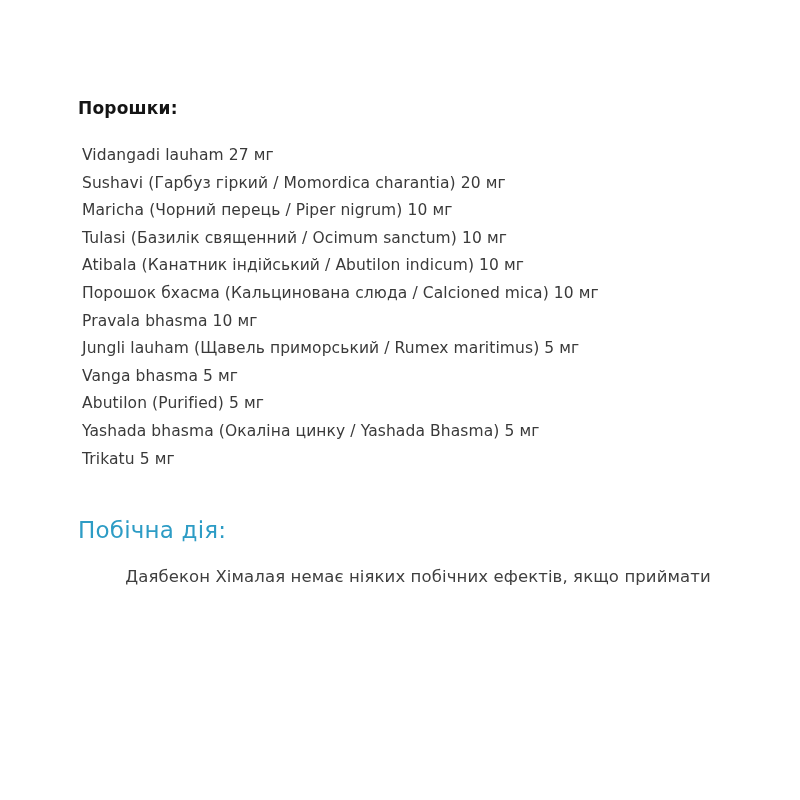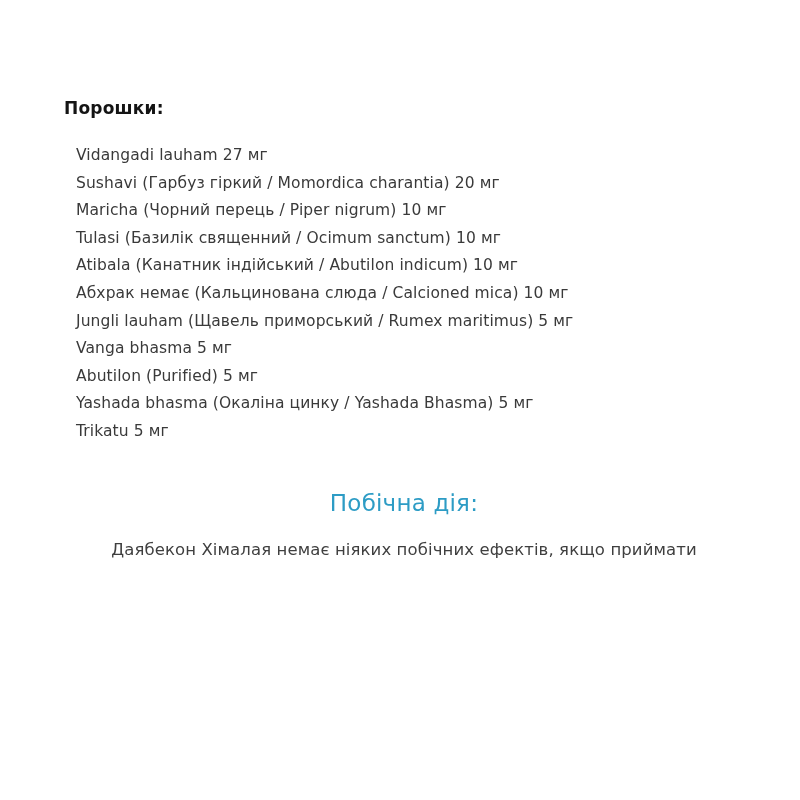--- a/index.html
+++ b/index.html
@@ -6,34 +6,34 @@
     margin: 0;
     padding: 0;
     background: #ffffff;
     width: 800px;
     height: 800px;
     overflow: hidden;
     font-family: "DejaVu Sans", "Liberation Sans", sans-serif;
   }
   .page {
     position: absolute;
-    left: 64px;
+    left: 78px;
     top: 98px;
     width: 680px;
   }
   .powders-heading {
     font-size: 17px;
     line-height: 20px;
     font-weight: bold;
     color: #141414;
     margin: 0 0 24px 0;
     letter-spacing: 0.2px;
   }
   .ingredient-list {
-    margin: 12px;
+    margin: 4px;
     padding: 0;
   }
   .ingredient-list .row {
     font-size: 15.5px;
     line-height: 27.6px;
     color: #3a3a3a;
     white-space: nowrap;
     letter-spacing: 0.1px;
   }
   .row .detail.italic {
@@ -65,27 +65,28 @@
 <div class="page">
 
   <h2 class="powders-heading" style="color: rgb(20, 20, 20);">Порошки:</h2>
 
   <div class="ingredient-list">
       <div class="row"><span>Vidangadi lauham</span><span>&nbsp;27 мг</span></div>
       <div class="row"><span>Sushavi</span><span class="detail italic">&nbsp;(Гарбуз гіркий / Momordica charantia)</span><span>&nbsp;20 мг</span></div>
       <div class="row"><span>Maricha</span><span class="detail italic">&nbsp;(Чорний перець / Piper nigrum)</span><span>&nbsp;10 мг</span></div>
       <div class="row"><span>Tulasi</span><span class="detail italic">&nbsp;(Базилік священний / Ocimum sanctum)</span><span>&nbsp;10 мг</span></div>
       <div class="row"><span>Atibala</span><span class="detail italic">&nbsp;(Канатник індійський / Abutilon indicum)</span><span>&nbsp;10 мг</span></div>
-      <div class="row"><span>Абхрак немає</span><span class="detail italic">&nbsp;(Кальцинована слюда / Calcioned mica)</span><span>&nbsp;10 мг</span></div>
+      <div class="row"><span>Порошок бхасма</span><span class="detail italic">&nbsp;(Кальцинована слюда / Calcioned mica)</span><span>&nbsp;10 мг</span></div>
+      <div class="row"><span>Pravala bhasma</span><span>&nbsp;10 мг</span></div>
       <div class="row"><span>Jungli lauham</span><span class="detail italic">&nbsp;(Щавель приморський / Rumex maritimus)</span><span>&nbsp;5 мг</span></div>
       <div class="row"><span>Vanga bhasma</span><span>&nbsp;5 мг</span></div>
       <div class="row"><span>Abutilon</span><span class="detail">&nbsp;(Purified)</span><span>&nbsp;5 мг</span></div>
       <div class="row"><span>Yashada bhasma</span><span class="detail italic">&nbsp;(Окаліна цинку / Yashada Bhasma)</span><span>&nbsp;5 мг</span></div>
       <div class="row"><span>Trikatu</span><span>&nbsp;5 мг</span></div>
     </div>
 
-  <h1 class="section-heading" style="color: rgb(45, 156, 197); text-align: center;">Побічна дія:</h1>
+  <h1 class="section-heading" style="color: rgb(45, 156, 197);">Побічна дія:</h1>
 
   <div class="side-effects-text">
       <div class="body-line">Даябекон Хімалая немає ніяких побічних ефектів, якщо приймати</div>
     </div>
 
 </div>
 
 </body></html>

